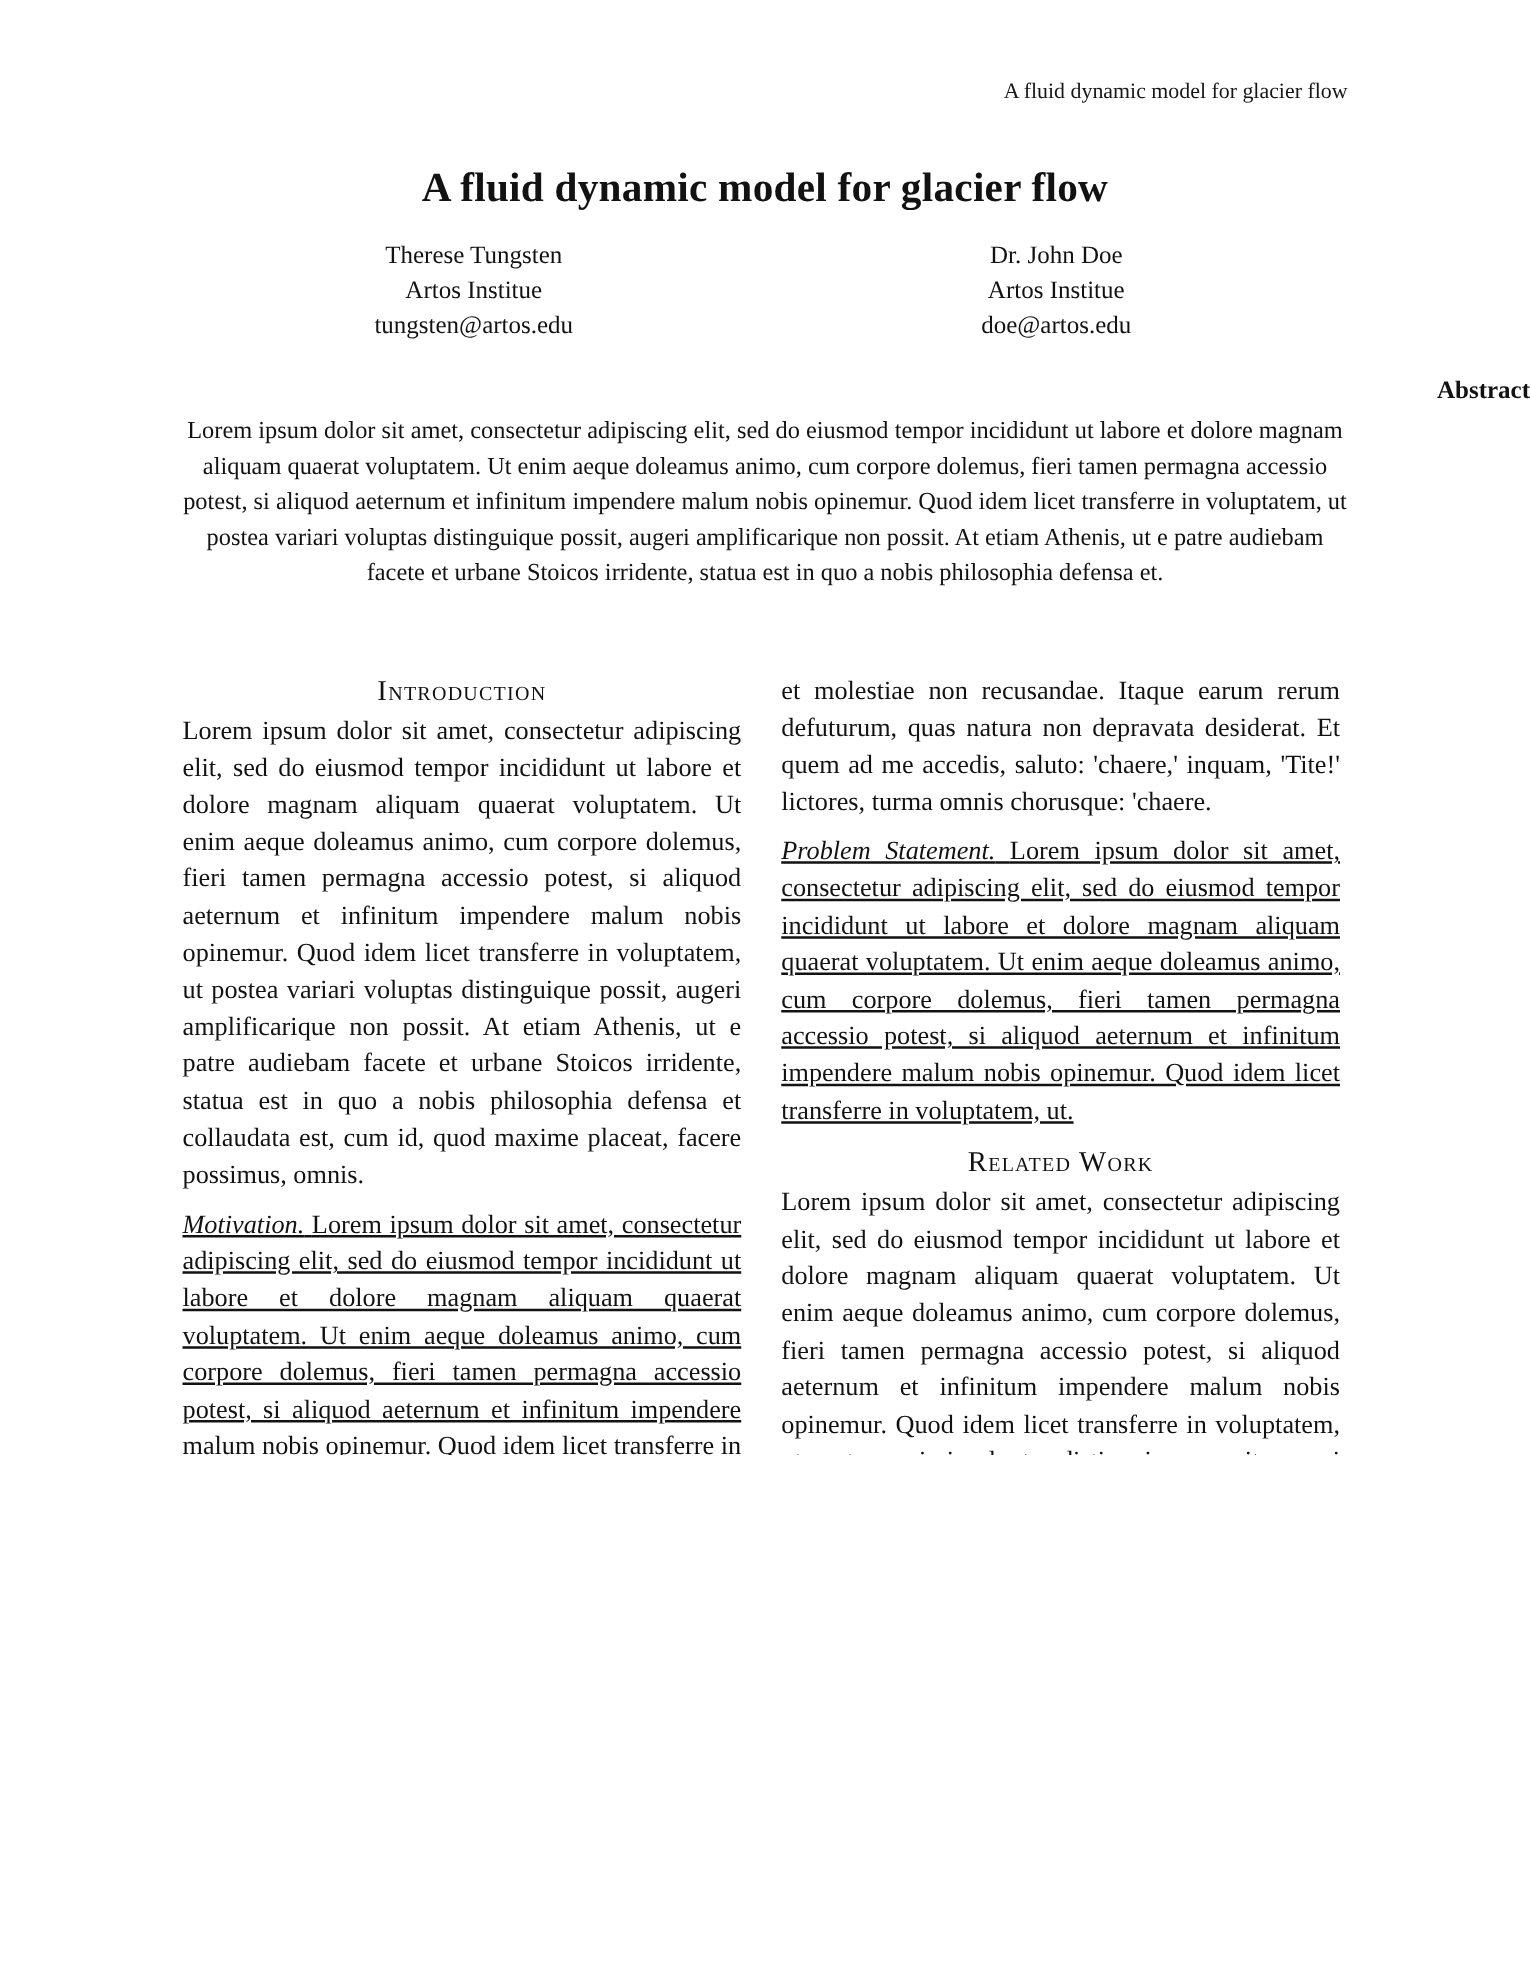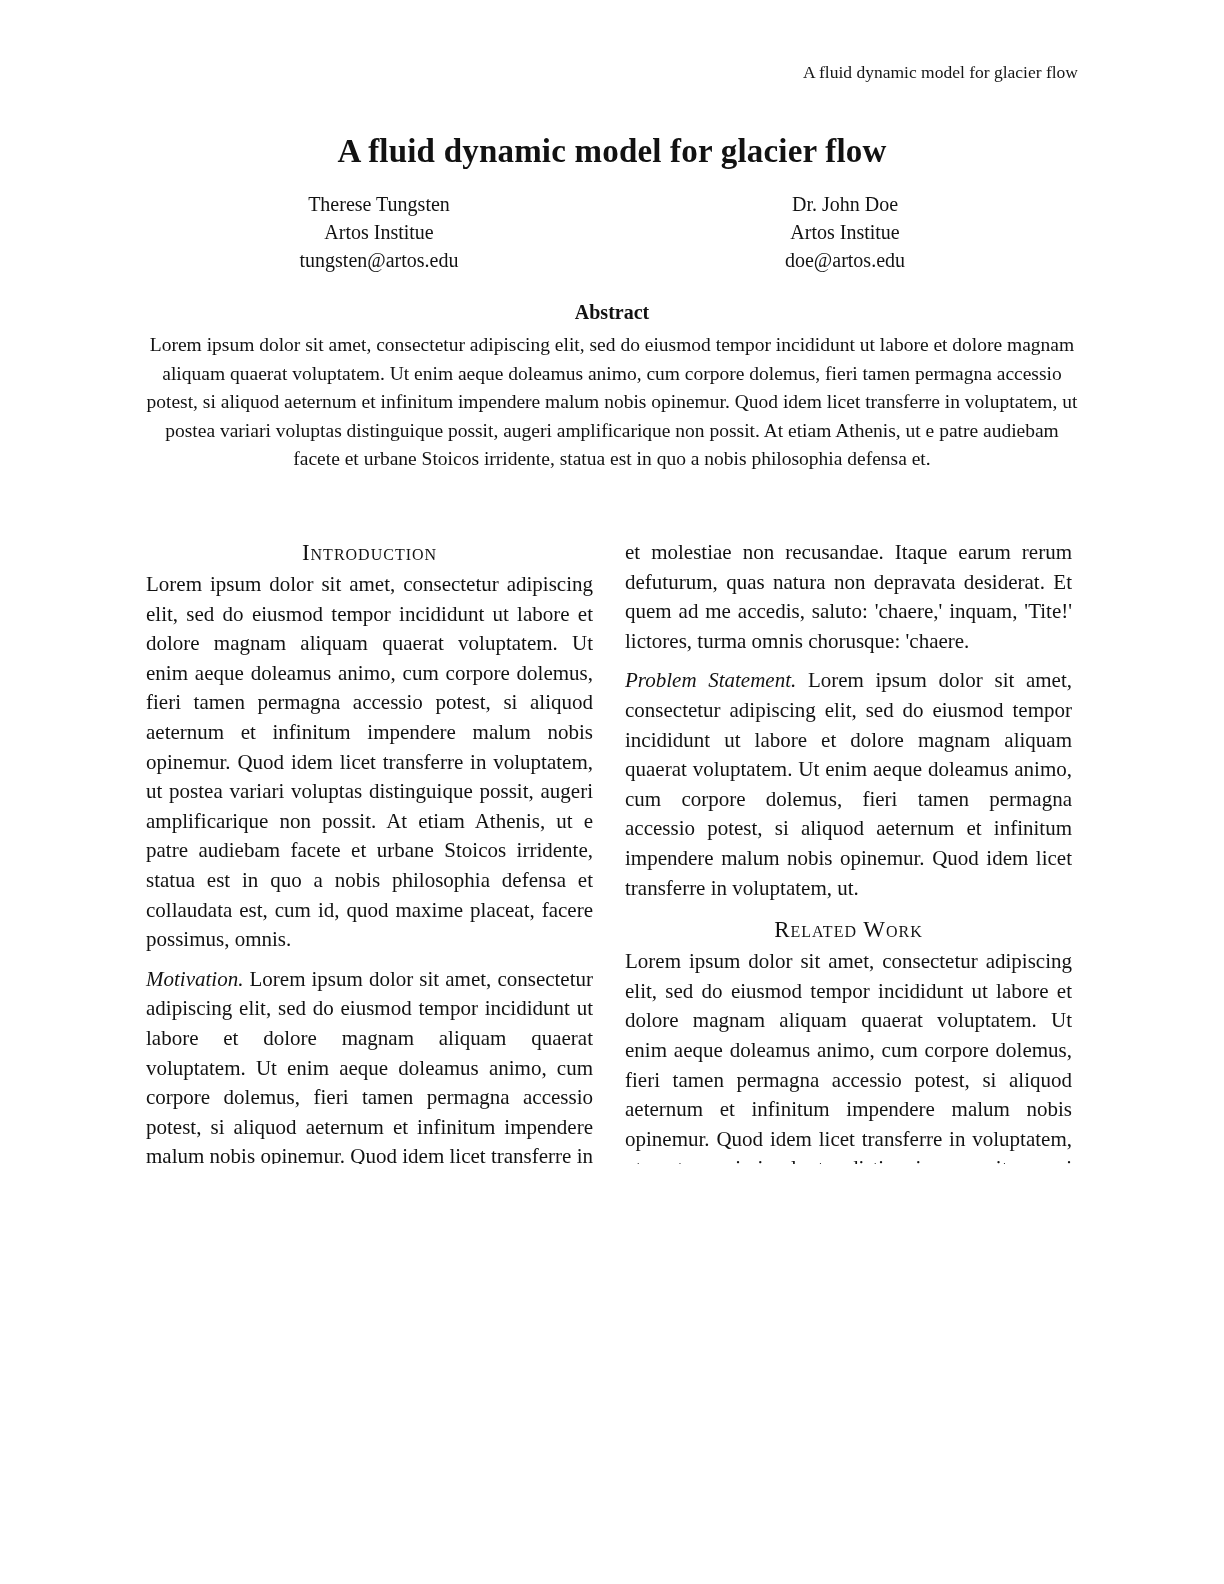--- a/index.html
+++ b/index.html
@@ -47,21 +47,21 @@
     flex: 1 1 50%;
     text-align: center;
     font-size: 20px;
     line-height: 28px;
   }
   .abstract-heading {
     position: absolute;
     top: 299px;
     left: 0;
     width: 1224px;
-    text-align: center;
+    text-align: right;
     font-size: 20px;
     line-height: 26px;
     font-weight: bold;
   }
   .abstract-text {
     position: absolute;
     top: 331px;
     left: 146px;
     width: 932px;
     text-align: center;
@@ -94,20 +94,21 @@
   }
   .para {
     margin: 0;
     font-size: 21px;
     line-height: 29.6px;
     text-align: justify;
     text-justify: inter-word;
   }
   .para + .para {
     margin-top: 10px;
+    text-decoration: underline;
   }
   .section-heading + .para {
     margin-top: 2px;
   }
   .lead {
     font-style: italic;
   }
   .page-number {
     position: absolute;
     top: 1497px;

